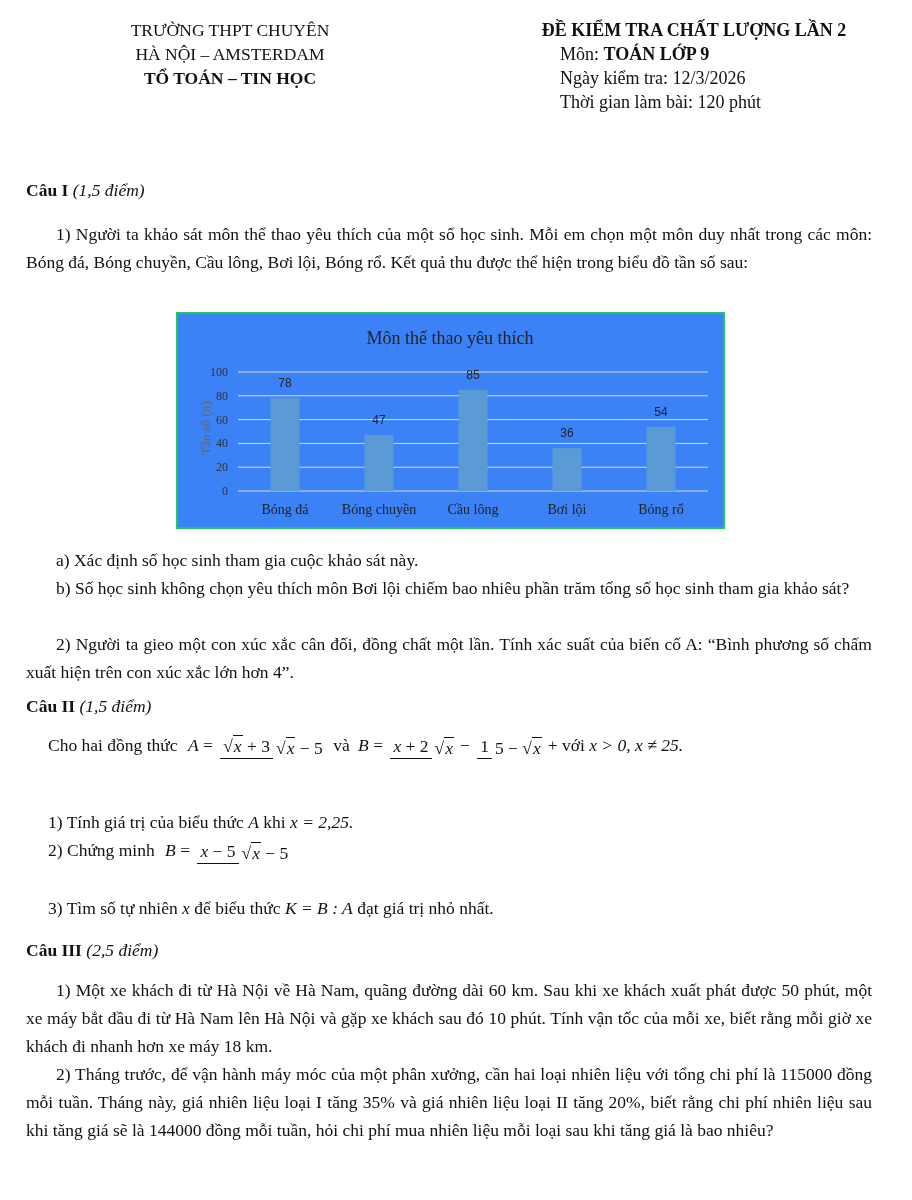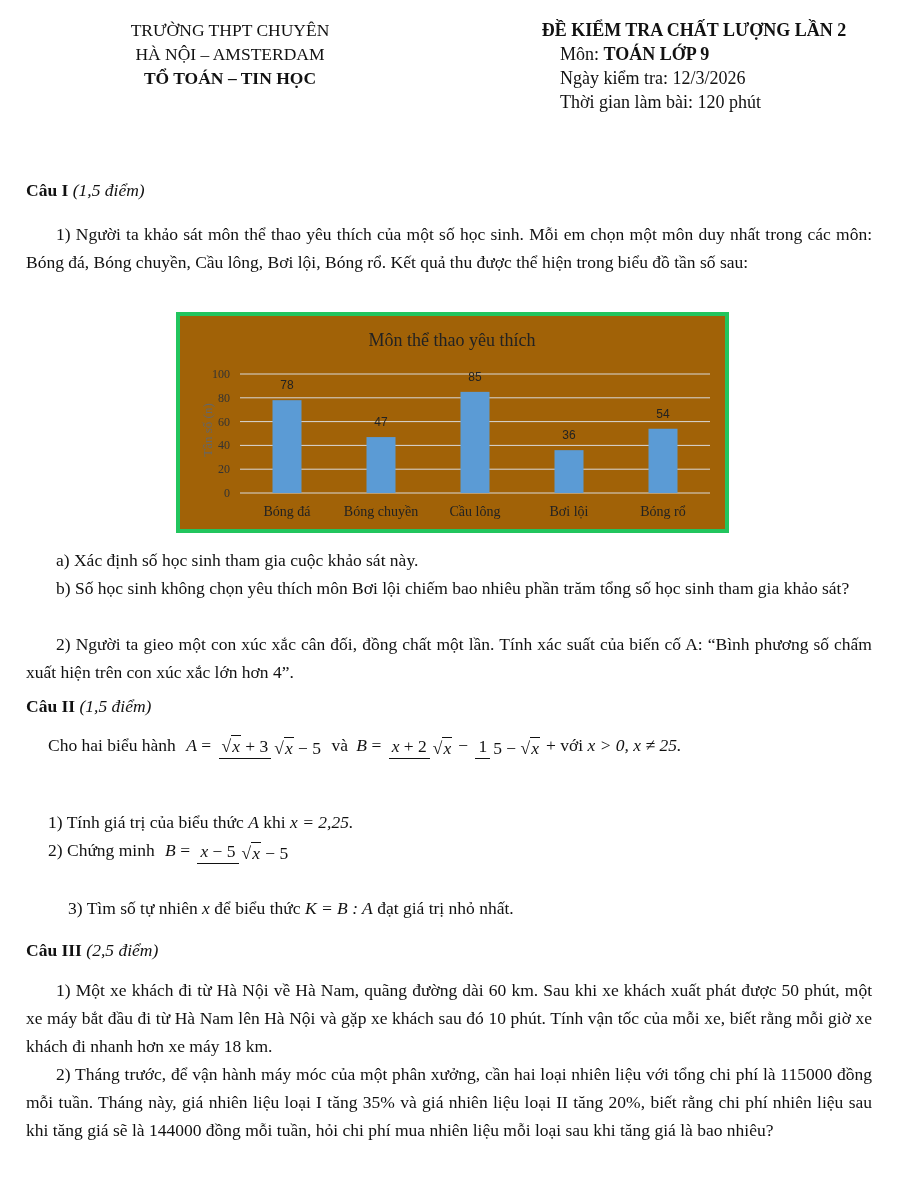--- a/index.html
+++ b/index.html
@@ -11,21 +11,21 @@
   .hdr-left { left: 80px; top: 18px; width: 300px; text-align: center; line-height: 24px; font-size: 17.5px; }
   .hdr-right { left: 504px; top: 18px; width: 380px; line-height: 24px; font-size: 18px; }
   .hdr-right .c { text-align: center; }
   .hdr-right .l { padding-left: 56px; }
   .b { font-weight: bold; }
   .it { font-style: italic; }
   .para { left: 26px; width: 846px; line-height: 28px; text-align: justify; }
   .indent { text-indent: 30px; }
   .section { left: 26px; }
   
-  .chart-box { left: 176px; top: 312px; width: 545px; height: 213px; border: 4px solid #22c55e; background: #a16207; }
+  .chart-box { left: 176px; top: 312px; width: 545px; height: 213px; border: 2px solid #22c55e; background: #3b82f6; }
   .math { font-family: "Liberation Serif", serif; }
   .frac { display: inline-flex; flex-direction: row; align-items: center; vertical-align: middle; margin: 0 3px; }
   .frac .num { border-bottom: 1px solid #111; padding: 0 3px 1px; line-height: 22px; }
   .frac .den { padding: 1px 3px 0; line-height: 22px; }
   .sqrt { display: inline-block; }
   .sqrt .rad { border-top: 1px solid #111; padding: 0 1px; font-style: italic; }
   .mi { font-style: italic; }
 </style>
 </head>
 <body>
@@ -96,21 +96,21 @@
 <div class="abs para indent" style="top:546px;">a) Xác định số học sinh tham gia cuộc khảo sát này.</div>
 <div class="abs para indent" style="top:574px;">b) Số học sinh không chọn yêu thích môn Bơi lội chiếm bao nhiêu phần trăm tổng số học sinh tham gia khảo sát?</div>
 <div class="abs para indent" style="top:630px;">2) Người ta gieo một con xúc xắc cân đối, đồng chất một lần. Tính xác suất của biến cố A: “Bình phương số chấm xuất hiện trên con xúc xắc lớn hơn 4”.</div>
 
 <div class="abs section" style="top:696px;text-align:right;">
   <span class="b">Câu II</span>
   <span class="it">(1,5 điểm)</span>
 </div>
 
 <div class="abs math" style="left:48px; top:735px; width:840px; white-space:nowrap;">
-  <span>Cho hai biểu hành</span>
+  <span>Cho hai đồng thức</span>
   <span class="mi" style="margin-left:6px;">A</span> =
   <span class="frac">
     <span class="num"><span class="sqrt">√<span class="rad">x</span></span> + 3</span>
     <span class="den"><span class="sqrt">√<span class="rad">x</span></span> − 5</span>
   </span>
   <span>và</span>
   <span class="mi" style="margin-left:4px;">B</span> =
   <span class="frac">
     <span class="num"><span class="mi">x</span> + 2</span>
     <span class="den"><span class="sqrt">√<span class="rad">x</span></span></span>
@@ -132,21 +132,21 @@
 
 <div class="abs math" style="left:48px; top:840px; white-space:nowrap;">
   <span>2) Chứng minh</span>
   <span class="mi" style="margin-left:6px;">B</span> =
   <span class="frac">
     <span class="num"><span class="mi">x</span> − 5</span>
     <span class="den"><span class="sqrt">√<span class="rad">x</span></span> − 5</span>
   </span>
 </div>
 
-<div class="abs" style="left:48px; top:898px;margin-left:20px;">
+<div class="abs" style="left:48px; top:898px;">
   <span>3) Tìm số tự nhiên</span>
   <span class="mi">x</span>
   <span>để biểu thức</span>
   <span class="mi">K = B : A</span>
   <span>đạt giá trị nhỏ nhất.</span>
 </div>
 
 <div class="abs section" style="top:940px;">
   <span class="b">Câu III</span>
   <span class="it">(2,5 điểm)</span>

